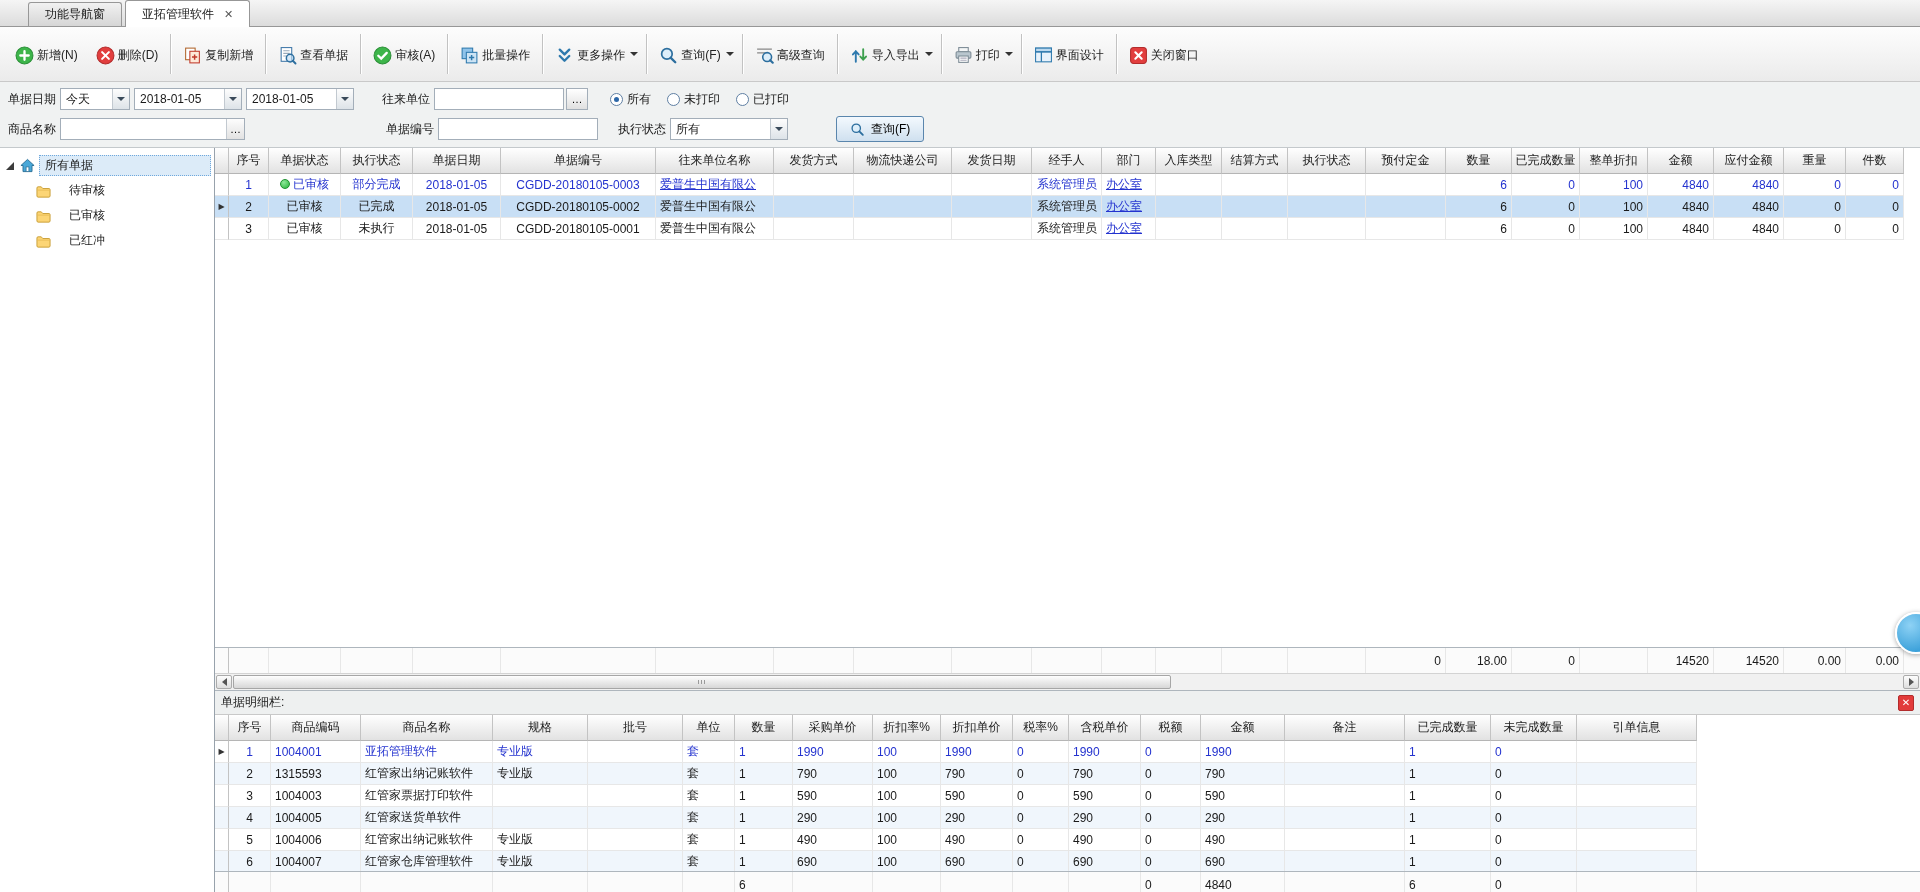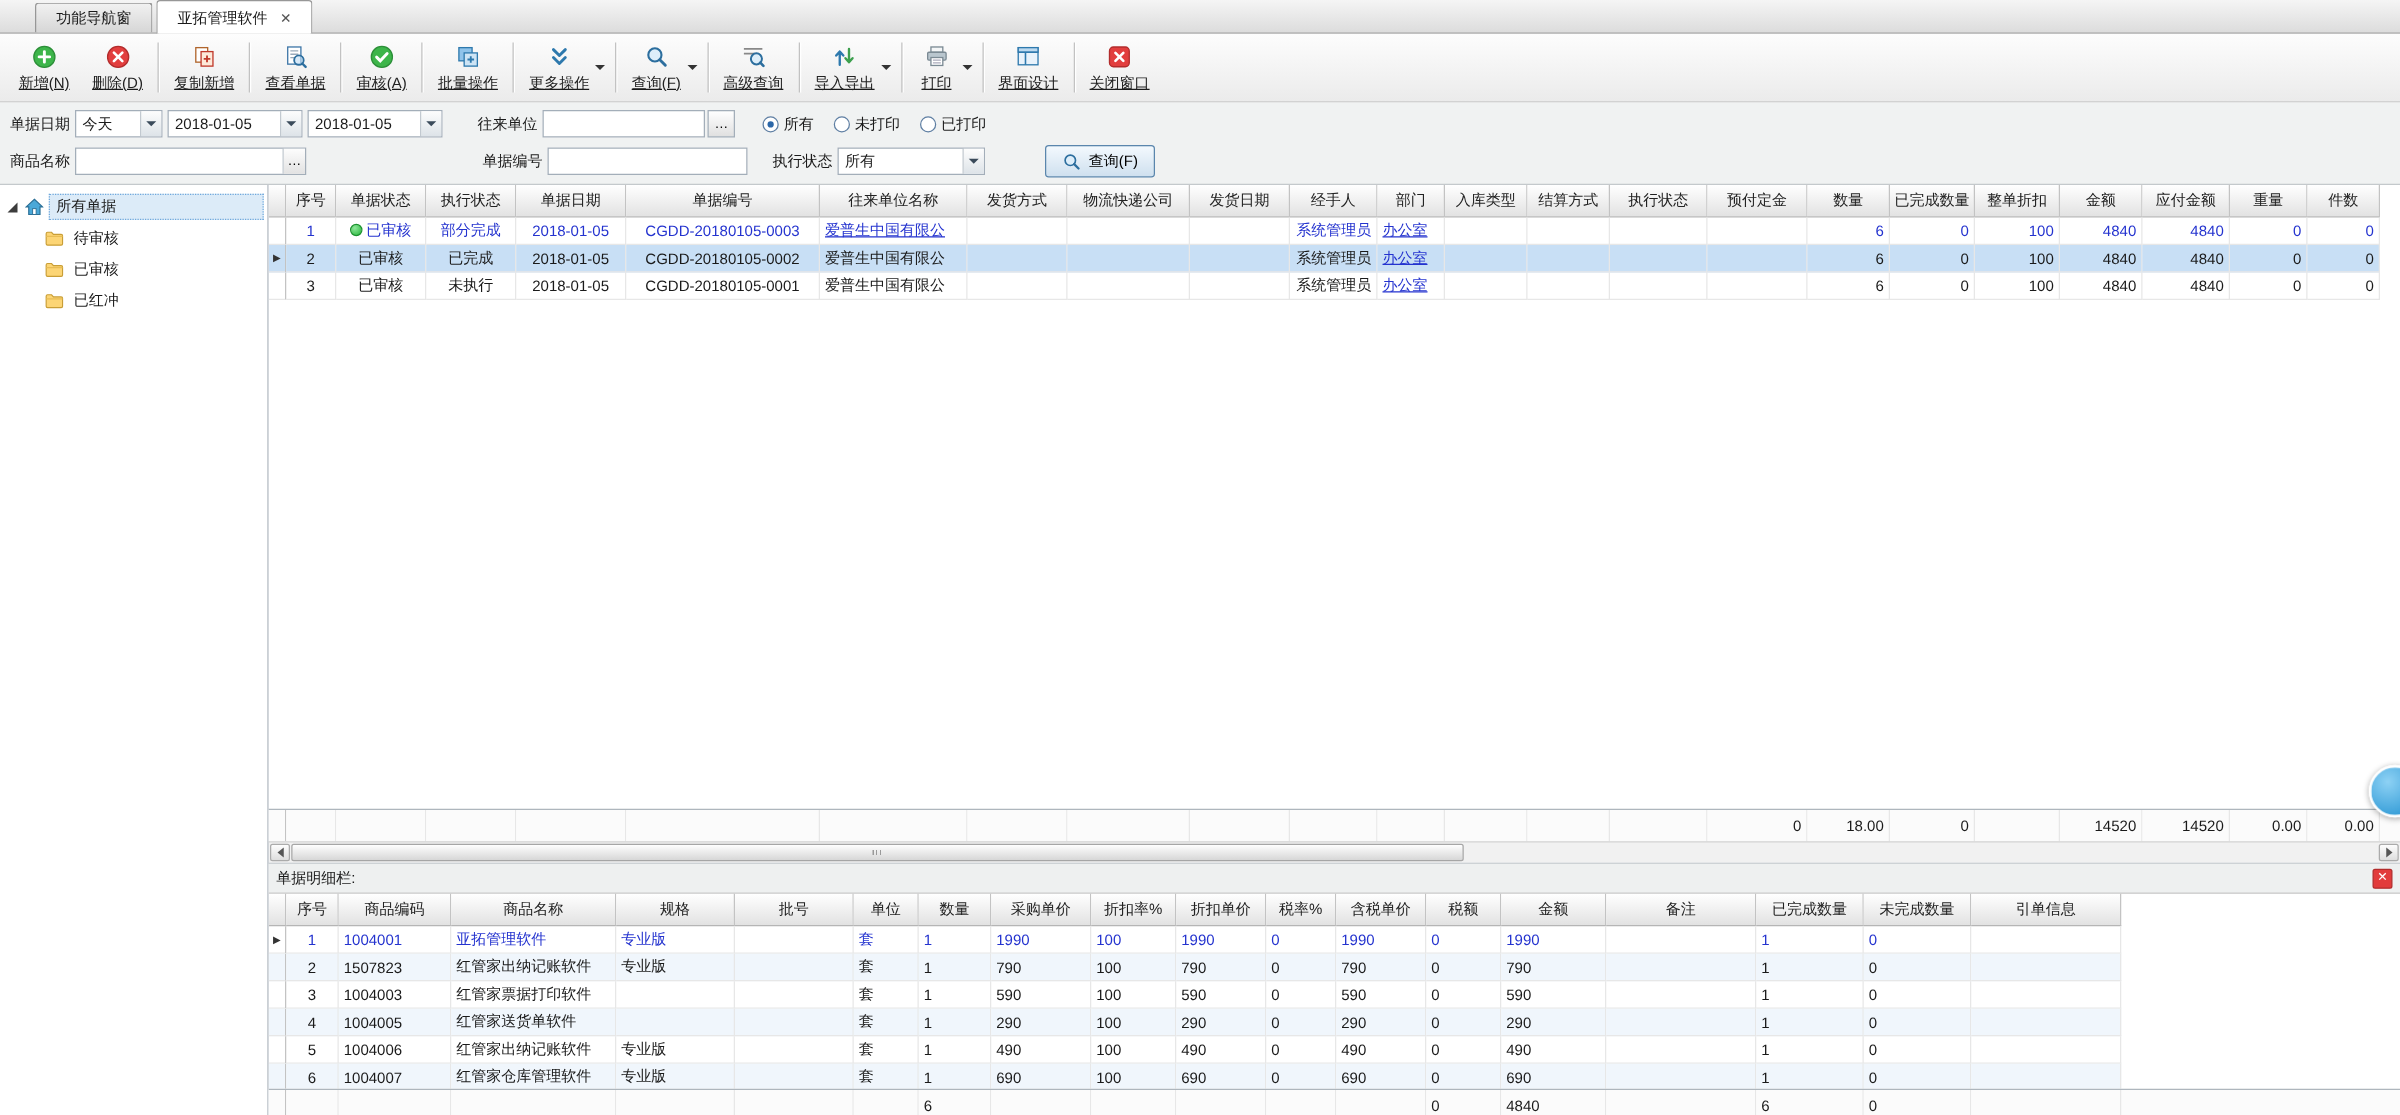--- a/index.html
+++ b/index.html
@@ -13,22 +13,22 @@
   .tabbar { height:27px; display:flex; align-items:flex-end; padding-left:28px;
     background:linear-gradient(#f5f5f5,#dcdcdc); border-bottom:1px solid #979797; }
   .tab { height:24px; padding:0 16px; margin-right:3px; display:flex; align-items:center; gap:10px;
     border:1px solid #979797; border-bottom:none; border-radius:3px 3px 0 0;
     background:linear-gradient(#f1f1f1,#d6d6d6); white-space:nowrap; }
   .tab.active { background:#fff; height:27px; margin-bottom:-1px; position:relative; z-index:2; }
   .tab-close { color:#555; font-size:11px; cursor:default; }
   
   .toolbar { height:55px; display:flex; align-items:stretch; padding:2px 4px 2px 6px;
     background:linear-gradient(#fdfdfd,#ebebeb); border-bottom:1px solid #c9c9c9; }
-  .tb-btn { min-width:58px; padding:4px 9px 2px; display:flex; flex-direction:column; align-items:center;
-    justify-content:center; gap:3px; position:relative; border-radius:3px;text-decoration:underline; }
+  .tb-btn { min-width:58px; padding:4px 9px 2px; display:flex; align-items:center;
+    justify-content:center; gap:3px; position:relative; border-radius:3px; }
   .tb-btn.has-dd { padding-right:18px; }
   .tb-ico svg { width:19px; height:19px; display:block; }
   .tb-label { font-size:12px; color:#222; white-space:nowrap; }
   .tb-caret { position:absolute; right:5px; top:50%; margin-top:-2px; width:0; height:0;
     border-left:4px solid transparent; border-right:4px solid transparent; border-top:4px solid #333; }
   .tb-sep { width:1px; background:#c2c2c2; margin:5px 3px; box-shadow:1px 0 0 #fff; }
   
   .filterbar { background:#f0f2f2; border-bottom:1px solid #c4c9cc; padding:4px 0 5px; }
   .frow { display:flex; align-items:center; height:26px; padding-left:8px; }
   .flabel { margin-right:4px; white-space:nowrap; }
@@ -51,21 +51,21 @@
   .query-btn { display:flex; align-items:center; gap:6px; height:26px; padding:0 13px; margin-left:48px;
     border:1px solid #5a86ad; border-radius:3px; background:linear-gradient(#f3f9fe,#cfe0ef); font:inherit; }
   .q-ico svg { width:15px; height:15px; display:block; }
   
   .content { display:flex; height:749px; background:#fff; }
   .tree { width:215px; border-right:1px solid #98a2ac; background:#fff; padding-top:5px; }
   .tree-root { display:flex; align-items:center; gap:4px; padding:2px 3px 2px 6px; }
   .expander { width:0; height:0; border-bottom:8px solid #3c3c3c; border-left:8px solid transparent; margin-right:2px; }
   .tree-ico svg { width:15px; height:15px; display:block; }
   .tree-root-label { flex:1; background:#dcebf8; border:1px dotted #6fa8dc; padding:1px 5px; }
-  .tree-item { display:flex; align-items:center; gap:8px; padding:4px 0 4px 36px; }
+  .tree-item { display:flex; align-items:flex-end; gap:18px; padding:4px 0 4px 36px; }
   
   .right { flex:1; min-width:0; display:flex; flex-direction:column; background:#fff; }
   .grid-body { flex:1; overflow:hidden; background:#fff; }
   table.grid { border-collapse:separate; border-spacing:0; table-layout:fixed; font-size:12px; }
   table.grid th { height:26px; padding:0 3px; font-weight:normal; color:#222; text-align:center;
     background:linear-gradient(#ffffff,#e2e2e2); border-right:1px solid #c3c3c3; border-bottom:1px solid #b5b5b5;
     white-space:nowrap; overflow:hidden; }
   table.grid td { height:22px; padding:0 4px; border-right:1px solid #e7e7e7; border-bottom:1px solid #e7e7e7;
     white-space:nowrap; overflow:hidden; }
   table.grid td.ind, table.grid th.ind { padding:0; text-align:center; font-size:8px; color:#333;
@@ -631,21 +631,21 @@
                 <td class="">0</td>
                 <td class="">1990</td>
                 <td class=""></td>
                 <td class="">1</td>
                 <td class="">0</td>
                 <td class=""></td>
               </tr>
               <tr class="stripe">
                 <td class="ind"></td>
                 <td class="c">2</td>
-                <td class="">1507823</td>
+                <td class="">1315593</td>
                 <td class="">红管家出纳记账软件</td>
                 <td class="">专业版</td>
                 <td class=""></td>
                 <td class="">套</td>
                 <td class="">1</td>
                 <td class="">790</td>
                 <td class="">100</td>
                 <td class="">790</td>
                 <td class="">0</td>
                 <td class="">790</td>

